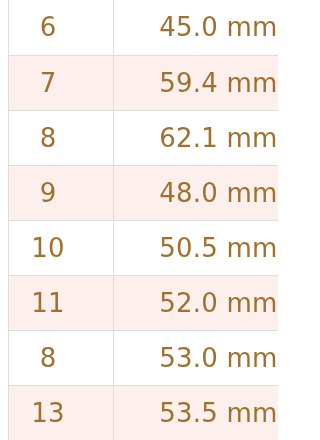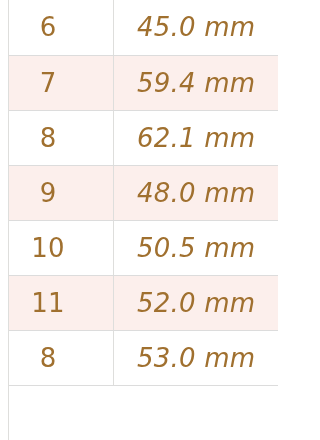--- a/index.html
+++ b/index.html
@@ -54,23 +54,22 @@
     width: 113px;
     text-align: center;
     padding-right: 18px;
     border-left: 1px solid #dededc;
     border-right: 1px solid #dededc;
   }
 
   
   #size-table .cell-value {
     width: 164px;
-    text-align: left;
+    text-align: right;
     padding-left: 23px;
-    font-style: italic;
   }
 
   
   #left-rule {
     position: absolute;
     left: 8px;
     top: 0;
     width: 1px;
     height: 440px;
     background: #dededc;
@@ -116,14 +115,18 @@
         <td class="cell cell-value">50.5 mm</td>
       </tr>
       <tr class="row row-odd">
         <td class="cell cell-size">11</td>
         <td class="cell cell-value">52.0 mm</td>
       </tr>
       <tr class="row row-even">
         <td class="cell cell-size">8</td>
         <td class="cell cell-value">53.0 mm</td>
       </tr>
+      <tr class="row row-odd">
+        <td class="cell cell-size">13</td>
+        <td class="cell cell-value">53.5 mm</td>
+      </tr>
     </tbody>
 </table>
 
 </body></html>

